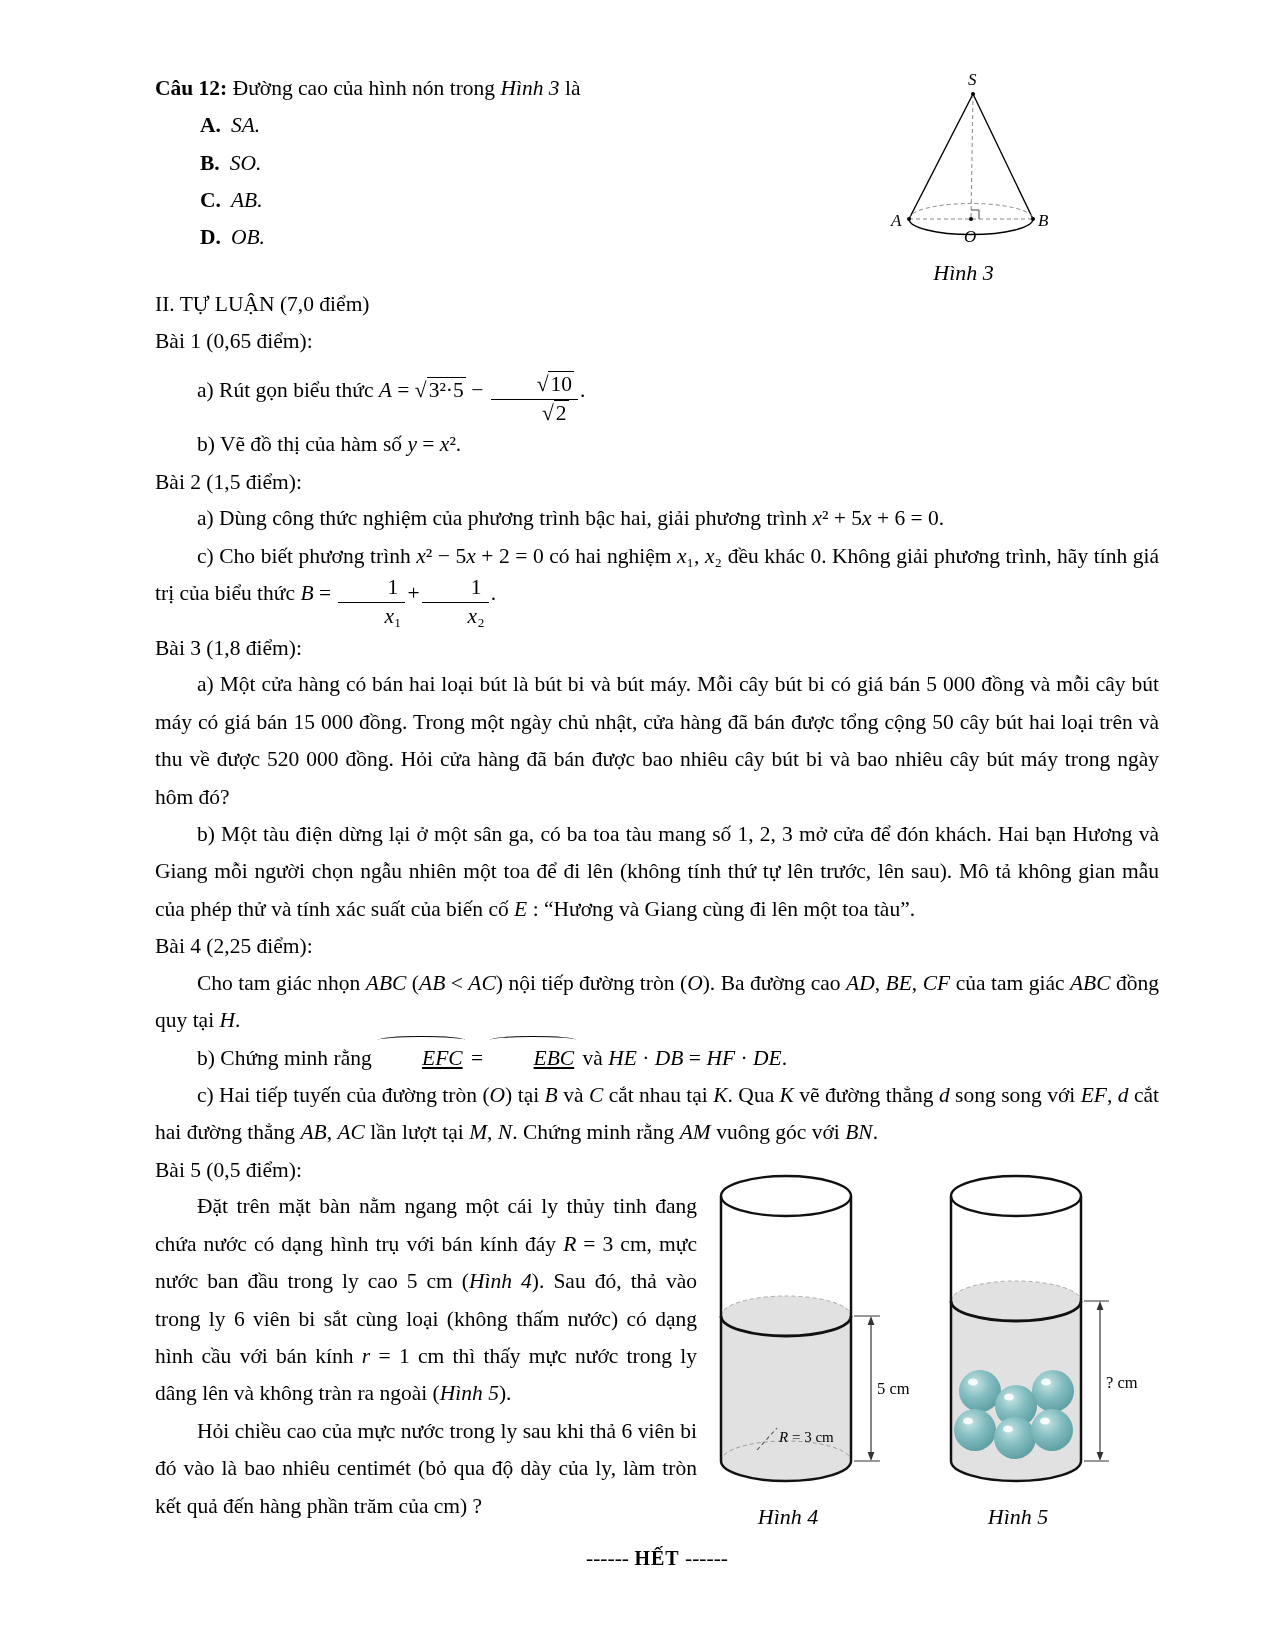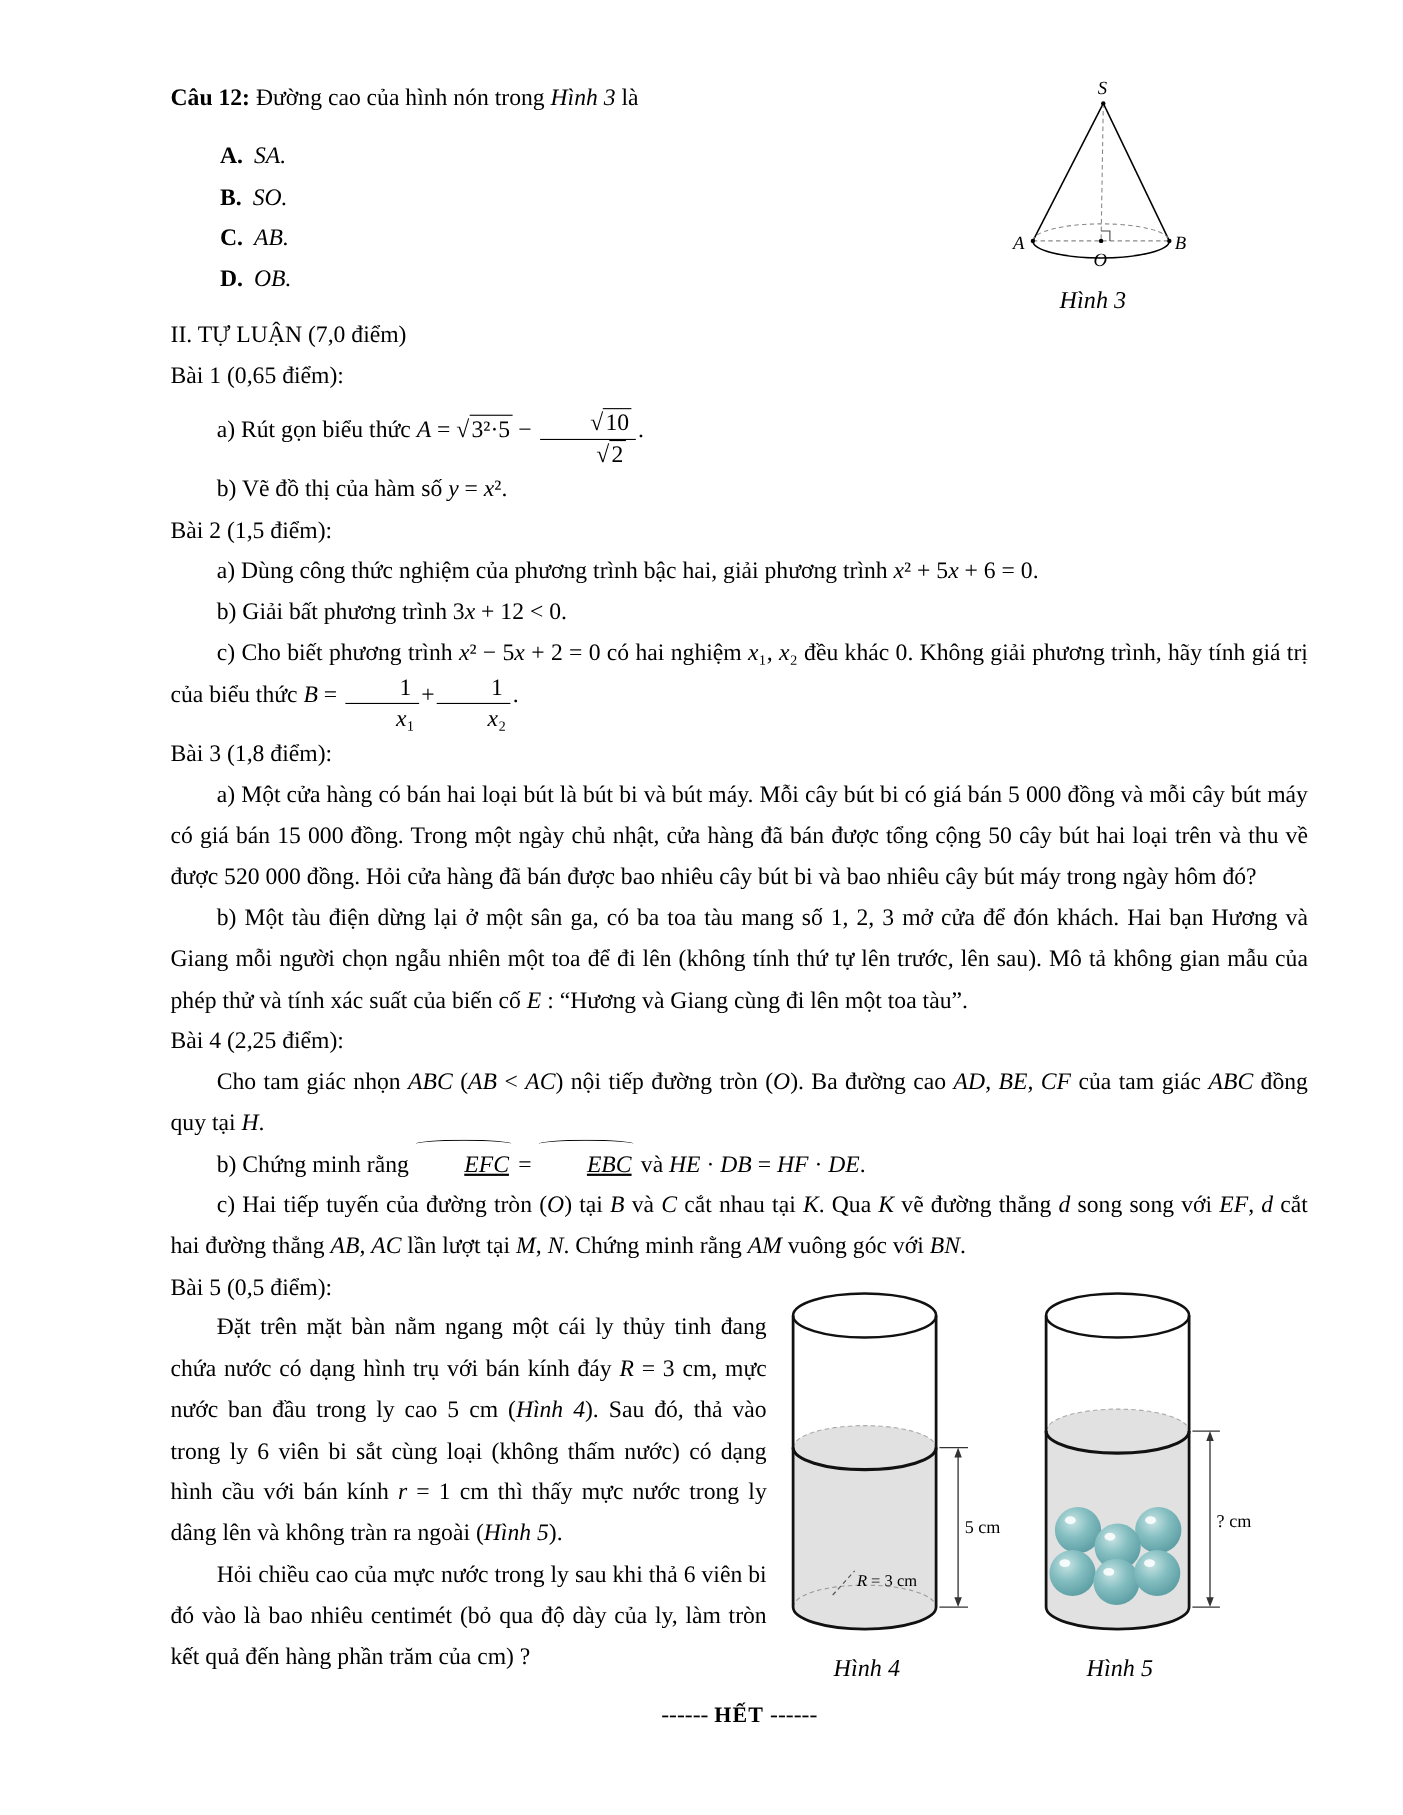--- a/index.html
+++ b/index.html
@@ -2,29 +2,29 @@
 <html><head>
 <meta charset="utf-8">
 <style>
   html,body{margin:0;padding:0;background:#ffffff;}
   body{
     width:1275px;height:1650px;position:relative;
     font-family:"Liberation Serif","DejaVu Serif",serif;
     font-size:21.5px;color:#000;
   }
   .page{box-sizing:border-box;width:1275px;height:1650px;
-    padding:70px 86px 0 155px;position:relative;overflow:hidden;}
+    padding:70px 116px 0 155px;position:relative;overflow:hidden;}
   p{margin:0;text-align:justify;line-height:1.74;}
   .indent{text-indent:42px;}
   h2,h3{margin:0;font-size:21.5px;line-height:1.7;font-weight:normal;}
 
   
   .q12-row{display:flex;align-items:flex-start;}
   .q12-text{flex:1;}
-  .options{margin-left:45px;margin-top:16px;}
+  .options{margin-left:45px;}
   .opt{display:block;line-height:1.73;text-align:left;}
   .opt b{margin-right:10px;}
   .opt i{font-style:italic;}
   .cone-wrap{width:175px;margin-right:108px;text-align:center;flex:none;}
   .fig-caption{font-style:italic;font-size:22px;text-align:center;margin-top:2px;}
 
   
   .mvar,i{font-style:italic;}
   .mathline{white-space:nowrap;}
   .frac{display:inline-block;vertical-align:-1.05em;text-align:center;line-height:1.2;margin:0 2px;}
@@ -86,21 +86,20 @@
   </div>
 
   <h2>II. TỰ LUẬN (7,0 điểm)</h2>
   <h3>Bài 1 (0,65 điểm):</h3>
 
   <p class="indent" style="line-height:2.9;"><span>a) Rút gọn biểu thức </span><span class="mathline"><i>A</i><span> = </span><span class="sqrt"><span class="sym">√</span><span class="rad">3²·5</span></span><span> − </span><span class="frac"><span class="num"><span class="sqrt"><span class="sym">√</span><span class="rad">10</span></span></span><span class="den"><span class="sqrt"><span class="sym">√</span><span class="rad">2</span></span></span></span><span>.</span></span></p>
   <p class="indent">b) Vẽ đồ thị của hàm số <i>y</i> = <i>x</i>².</p>
 
   <h3>Bài 2 (1,5 điểm):</h3>
   <p class="indent">a) Dùng công thức nghiệm của phương trình bậc hai, giải phương trình <i>x</i>² + 5<i>x</i> + 6 = 0.</p>
-  <p class="indent">b) Giải bất phương trình 3<i>x</i> + 12 &lt; 0.</p>
   <p class="indent"><span>c) Cho biết phương trình <i>x</i>² − 5<i>x</i> + 2 = 0 có hai nghiệm <i>x</i>₁, <i>x</i>₂ đều khác 0. Không giải phương trình, hãy tính giá trị của biểu thức </span><span class="mathline"><i>B</i><span> = </span><span class="frac"><span class="num">1</span><span class="den"><i>x</i>₁</span></span><span>+</span><span class="frac"><span class="num">1</span><span class="den"><i>x</i>₂</span></span><span>.</span></span></p>
 
   <h3>Bài 3 (1,8 điểm):</h3>
   <p class="indent">a) Một cửa hàng có bán hai loại bút là bút bi và bút máy. Mỗi cây bút bi có giá bán 5 000 đồng và mỗi cây bút máy có giá bán 15 000 đồng. Trong một ngày chủ nhật, cửa hàng đã bán được tổng cộng 50 cây bút hai loại trên và thu về được 520 000 đồng. Hỏi cửa hàng đã bán được bao nhiêu cây bút bi và bao nhiêu cây bút máy trong ngày hôm đó?</p>
   <p class="indent">b) Một tàu điện dừng lại ở một sân ga, có ba toa tàu mang số 1, 2, 3 mở cửa để đón khách. Hai bạn Hương và Giang mỗi người chọn ngẫu nhiên một toa để đi lên (không tính thứ tự lên trước, lên sau). Mô tả không gian mẫu của phép thử và tính xác suất của biến cố <i>E</i> : “Hương và Giang cùng đi lên một toa tàu”.</p>
 
   <h3>Bài 4 (2,25 điểm):</h3>
   <p class="indent">Cho tam giác nhọn <i>ABC</i> (<i>AB</i> &lt; <i>AC</i>) nội tiếp đường tròn (<i>O</i>). Ba đường cao <i>AD</i>, <i>BE</i>, <i>CF</i> của tam giác <i>ABC</i> đồng quy tại <i>H</i>.</p>
   <p class="indent"><span>b) Chứng minh rằng </span><span class="arc">EFC</span><span> = </span><span class="arc">EBC</span><span> và <i>HE</i> · <i>DB</i> = <i>HF</i> · <i>DE</i>.</span></p>
   <p class="indent">c) Hai tiếp tuyến của đường tròn (<i>O</i>) tại <i>B</i> và <i>C</i> cắt nhau tại <i>K</i>. Qua <i>K</i> vẽ đường thẳng <i>d</i> song song với <i>EF</i>, <i>d</i> cắt hai đường thẳng <i>AB</i>, <i>AC</i> lần lượt tại <i>M</i>, <i>N</i>. Chứng minh rằng <i>AM</i> vuông góc với <i>BN</i>.</p>

